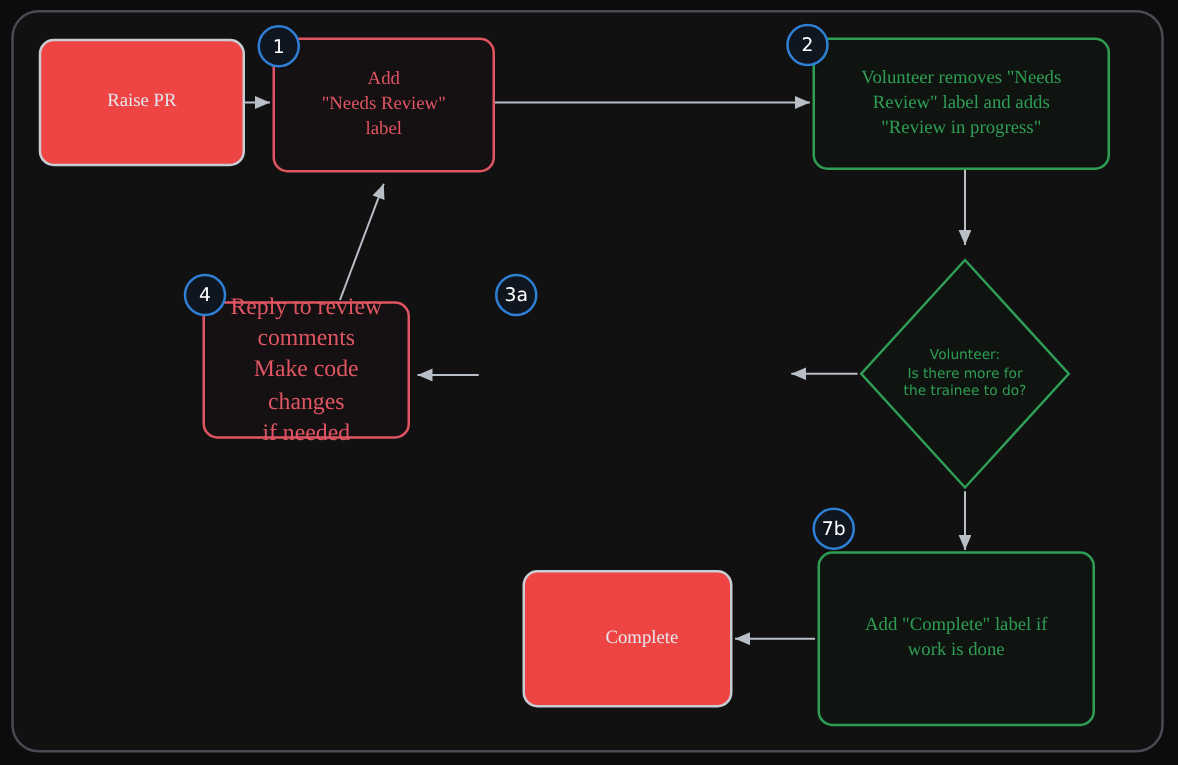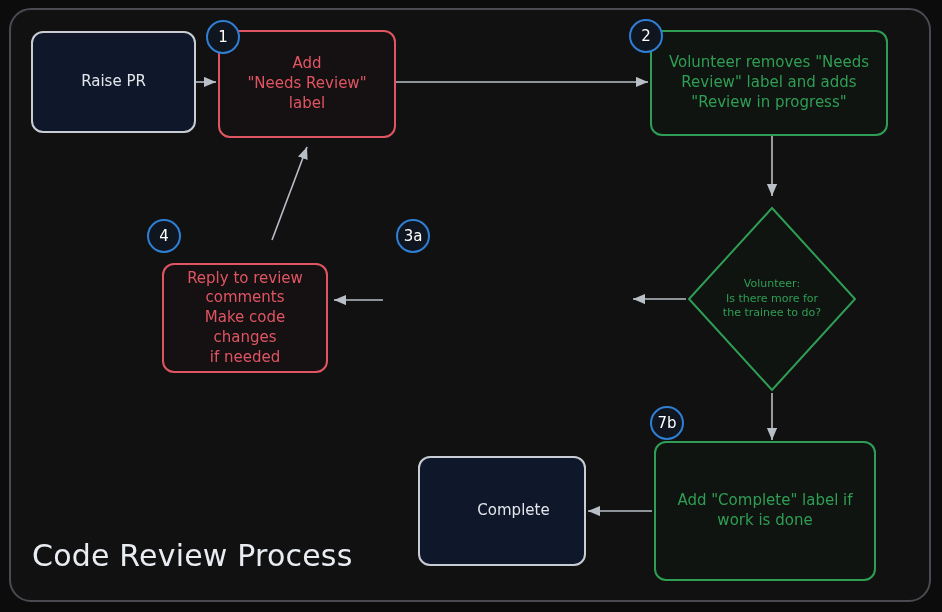--- a/index.html
+++ b/index.html
@@ -32,25 +32,26 @@
     display: flex;
     align-items: center;
     justify-content: center;
     text-align: center;
     border-width: 2px;
     border-style: solid;
     border-radius: 12px;
     line-height: 1.32;
     white-space: pre-line;
     padding: 4px 8px;
+    font-family: Liberation Serif, serif;
   }
   .node.grey {
     border-color: #c8cdd4;
     color: #e3e7ec;
-    background: #0f172a;
+    background: #ef4444;
   }
   .node.red {
     border-color: #e05562;
     color: #e05562;
     background: #151012;
   }
   .node.green {
     border-color: #2f9e54;
     color: #2f9e54;
     background: #0f1410;
@@ -154,30 +155,29 @@
   <div class="diamond-wrap" style="left:686px; top:205px; width:172px; height:188px;">
     <svg class="diamond-shape" viewBox="0 0 172 188" xmlns="http://www.w3.org/2000/svg">
       <path d="M86,3 L169,94 L86,185 L3,94 Z" fill="#0f1410" stroke="#2f9e54" stroke-width="2"></path>
     </svg>
     <div class="diamond-label">Volunteer:
 Is there more for
 the trainee to do?</div>
   </div>
 
 
-  <div class="node red" style="left:162px; top:241px; width:166px; height:110px; font-size:15px;margin-top:22px;">Reply to review
+  <div class="node red" style="left:162px; top:241px; width:166px; height:110px; font-size:19px;">Reply to review
 comments
 Make code changes
 if needed</div>
 
   <div class="node green" style="left:654px; top:441px; width:222px; height:140px; font-size:15px;">Add "Complete" label if
 work is done</div>
 
   <div class="node grey" style="left:418px; top:456px; width:168px; height:110px; font-size:15px;padding-left:31px;">Complete</div>
 
   <div class="badge" style="left:206px; top:20px;">1</div>
   <div class="badge" style="left:629px; top:19px;">2</div>
   <div class="badge" style="left:396px; top:219px;text-align:right;">3a</div>
   <div class="badge" style="left:650px; top:406px;">7b</div>
   <div class="badge" style="left:147px; top:219px;">4</div>
 
-  <div id="diagram-title">Code Review Process</div>
 </div>
 
 </body></html>

